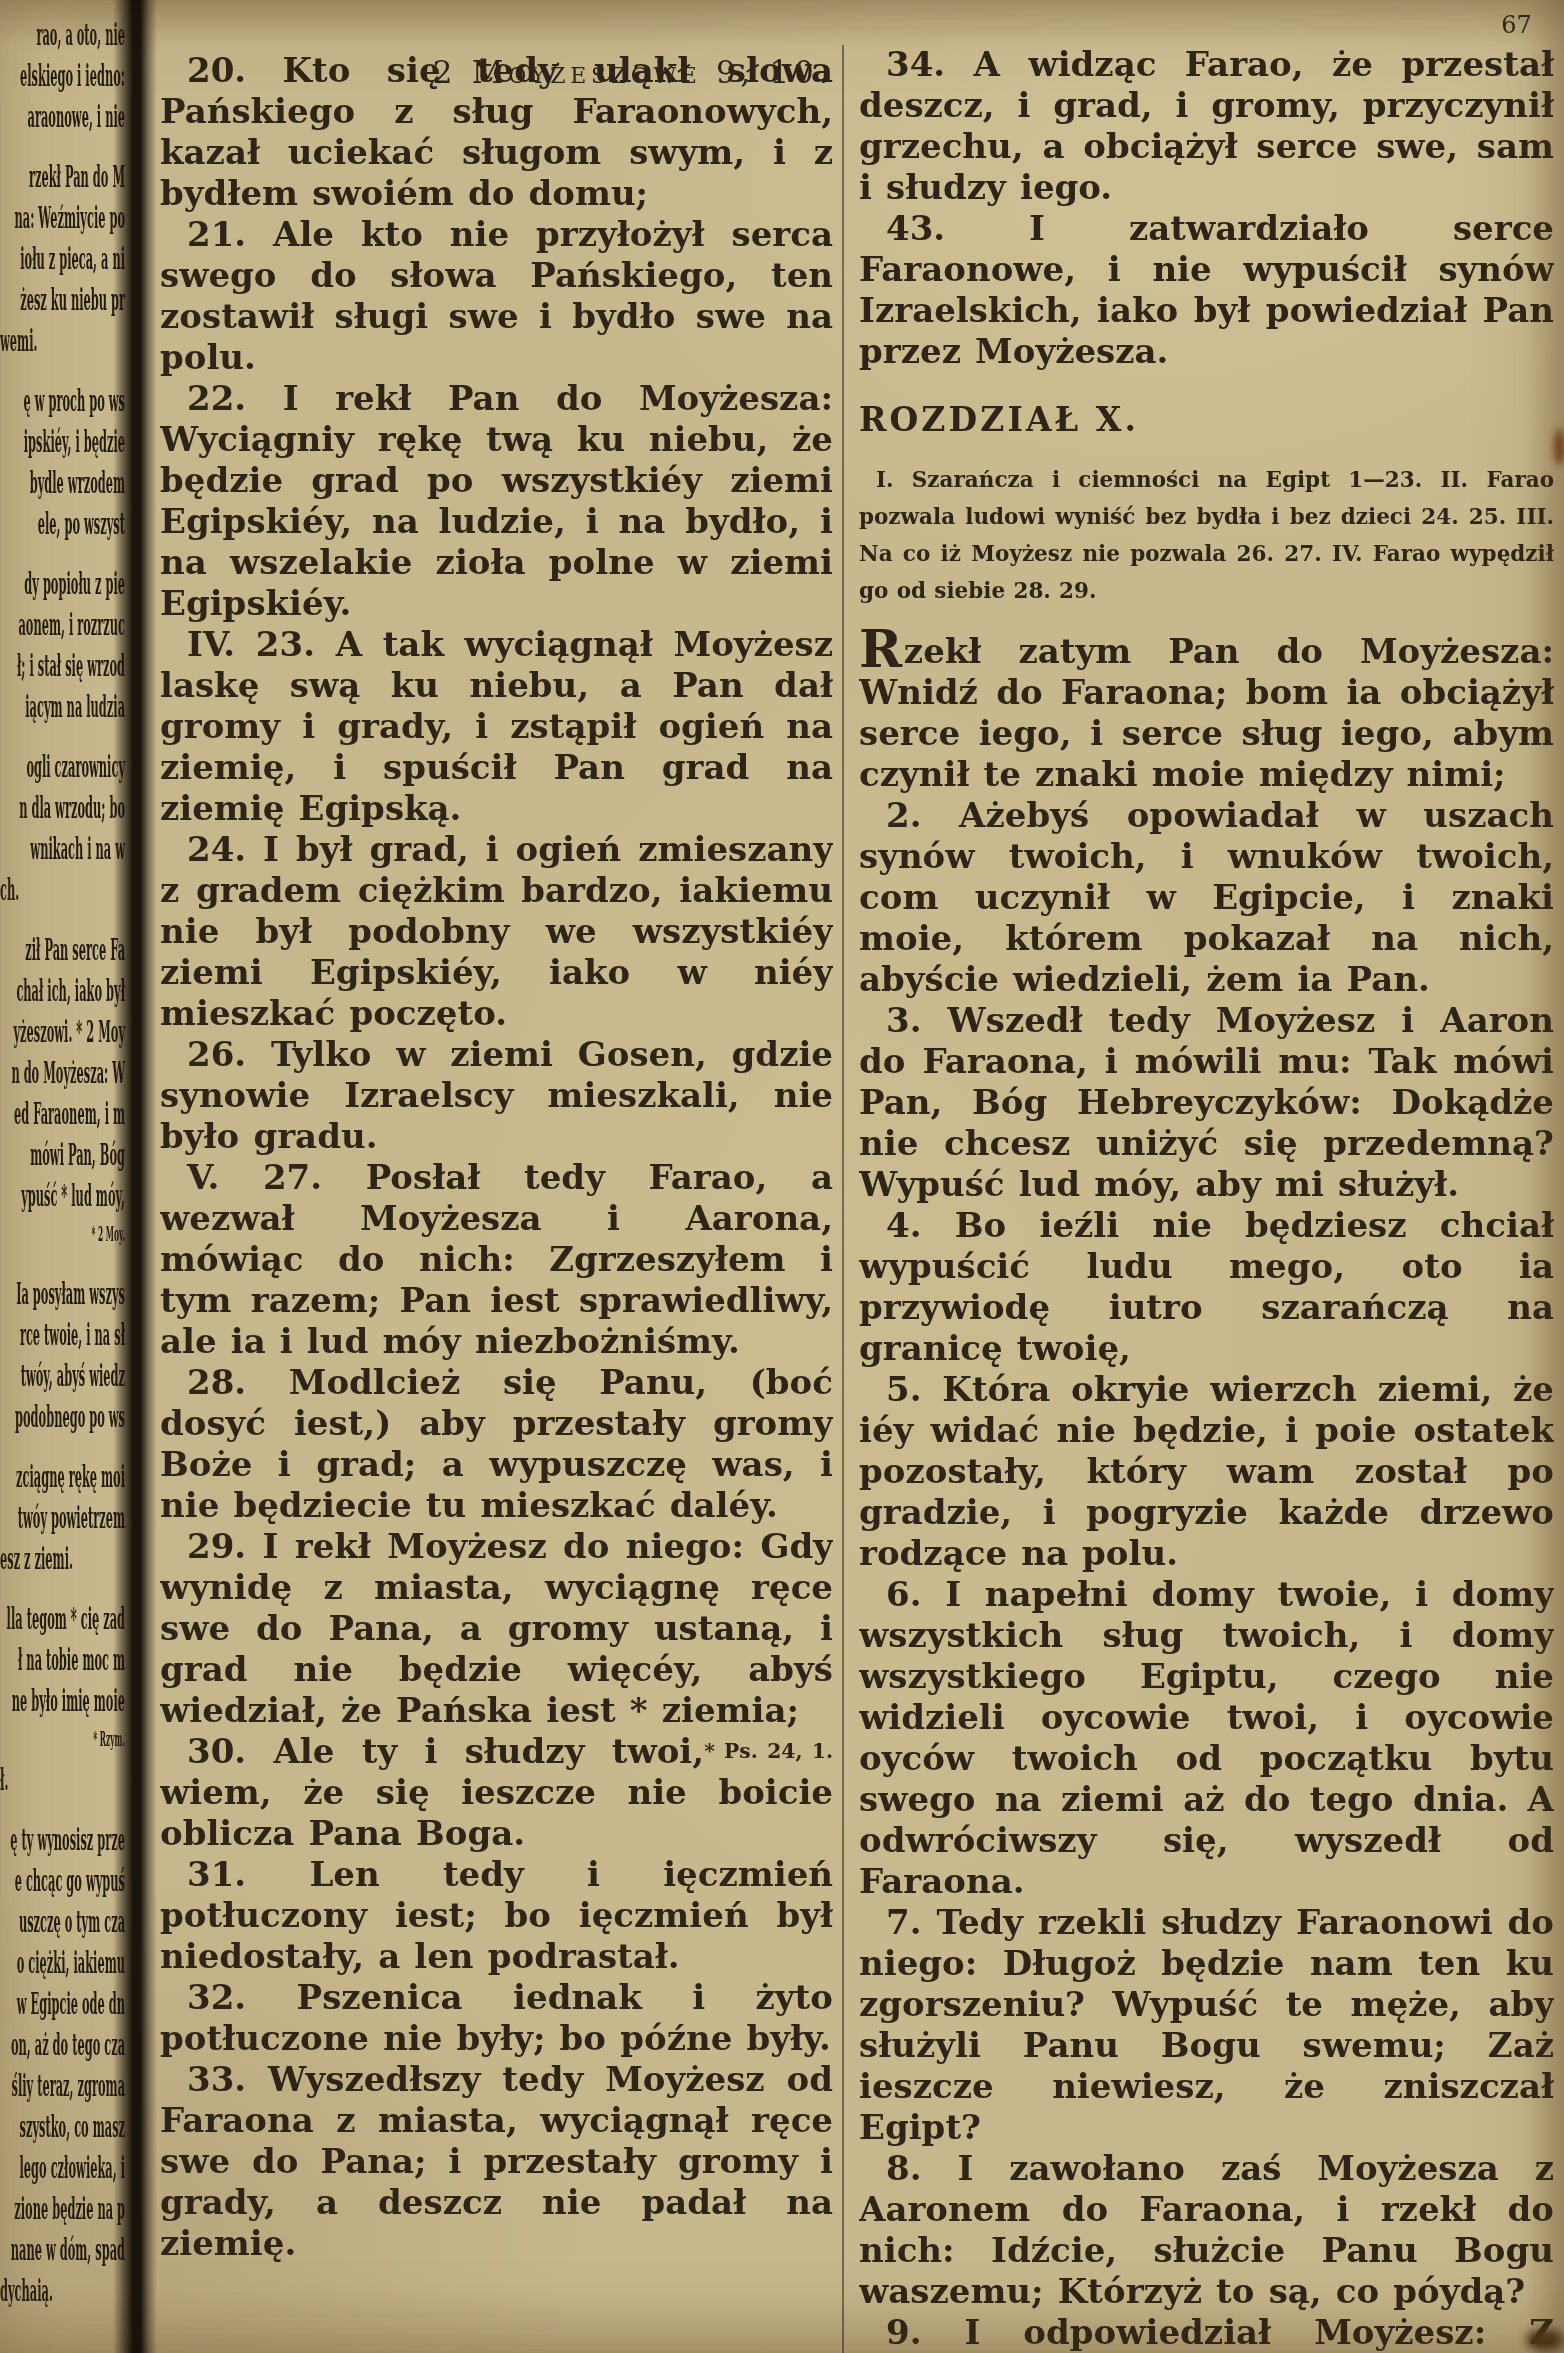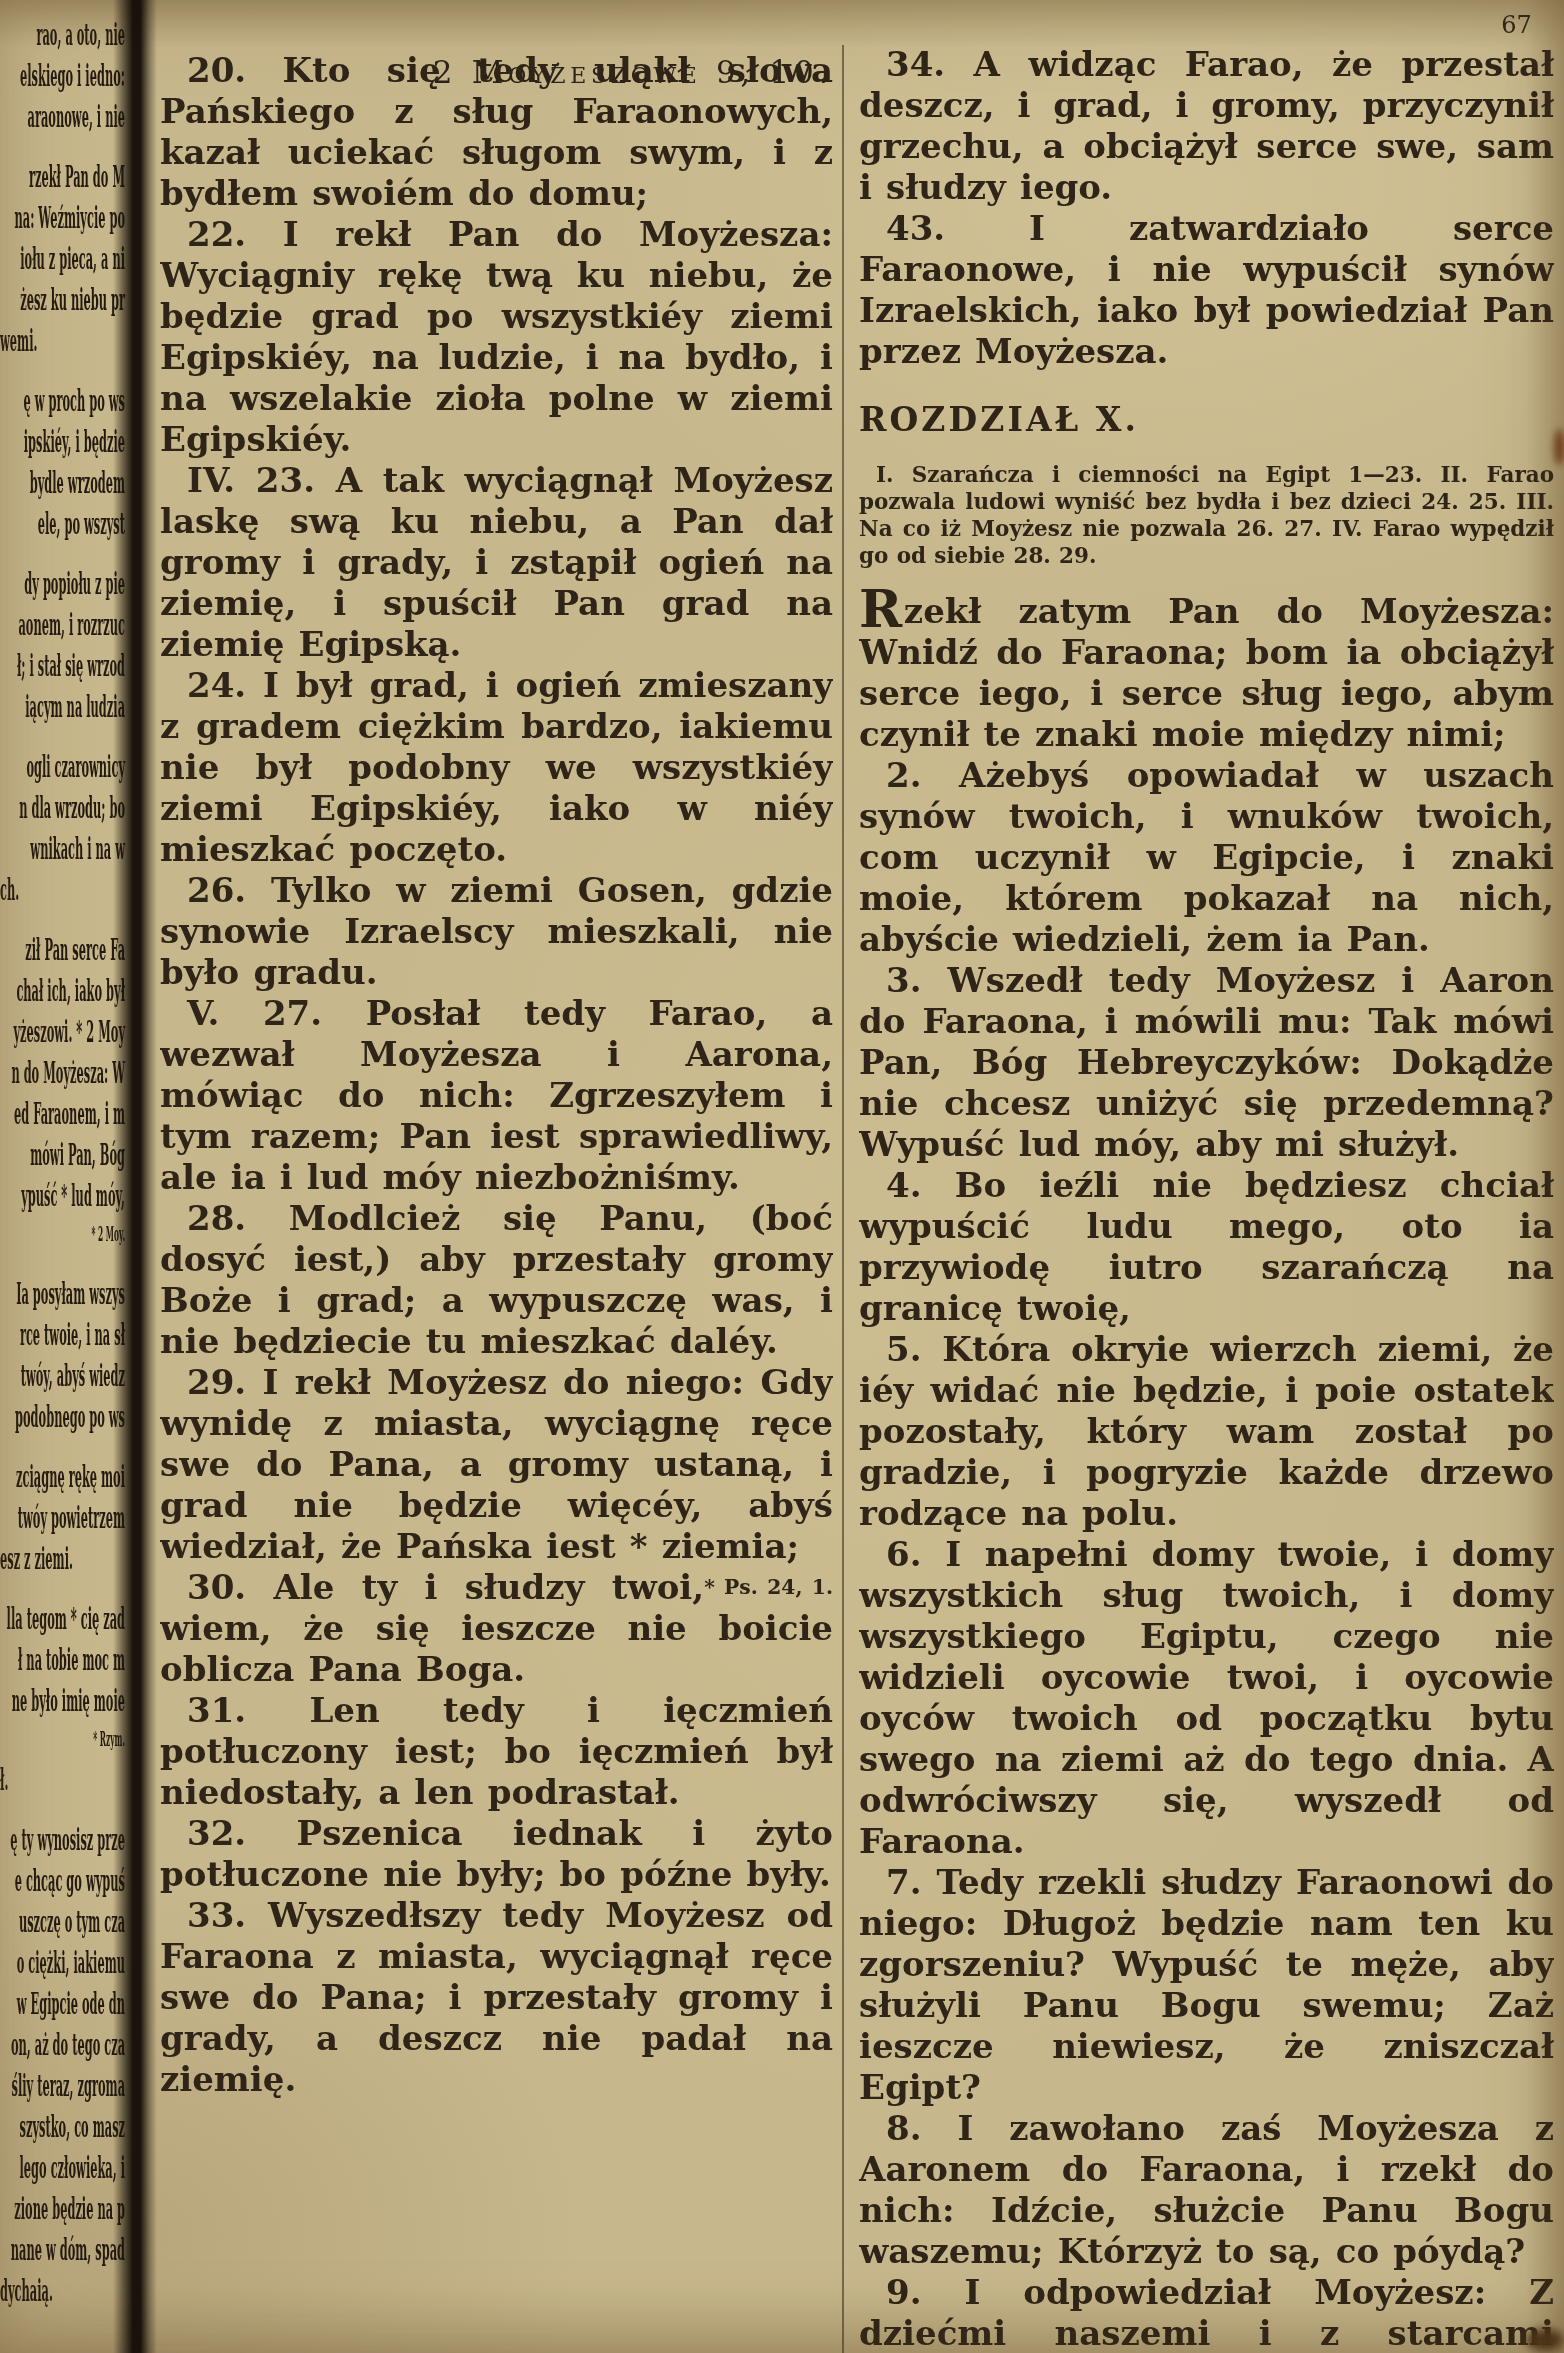--- a/index.html
+++ b/index.html
@@ -76,21 +76,21 @@
   .initial-cap {
     font-size:52px; line-height:31px; letter-spacing:1.6px; vertical-align:-3.9px;
   }
   .footnote-ref { float:right; font-size:20.3px; line-height:41px; text-indent:0; }
 
   .chapter-heading {
     text-align:left; font-size:33px; letter-spacing:3.1px;
     margin:28px 0 22px; text-indent:0;
   }
   .chapter-summary {
-    font-size:21.5px; line-height:27px; text-align:justify;
+    font-size:21.5px; line-height:37px; text-align:justify;
     text-indent:17px; margin:0 0 22px; word-spacing:0.8px;
   }
   .signature { text-align:center; font-size:31px; margin-top:1.6px; }
 
   .column-rule {
     position:absolute; left:842px; top:45px; width:1.6px; height:2308px;
     background:rgba(50,40,25,0.55);
   }
 
   
@@ -162,20 +162,21 @@
         <div class="lline ar">zione będzie na p</div>
         <div class="lline ar">nane w dóm, spad</div>
         <div class="lline al">dychaią.</div>
       </div>
   </div>
 
   <div class="gutter-shadow"></div>
 
   <div class="col-mid">
       <p class="verse">20. Kto się tedy uląkł słowa Pańskiego z sług Faraonowych, kazał uciekać sługom swym, i z bydłem swoiém do domu;</p>
+      <p class="verse">21. Ale kto nie przyłożył serca swego do słowa Pańskiego, ten zostawił sługi swe i bydło swe na polu.</p>
       <p class="verse">22. I rekł Pan do Moyżesza: Wyciągniy rękę twą ku niebu, że będzie grad po wszystkiéy ziemi Egipskiéy, na ludzie, i na bydło, i na wszelakie zioła polne w ziemi Egipskiéy.</p>
       <p class="verse">IV. 23. A tak wyciągnął Moyżesz laskę swą ku niebu, a Pan dał gromy i grady, i zstąpił ogień na ziemię, i spuścił Pan grad na ziemię Egipską.</p>
       <p class="verse">24. I był grad, i ogień zmieszany z gradem ciężkim bardzo, iakiemu nie był podobny we wszystkiéy ziemi Egipskiéy, iako w niéy mieszkać poczęto.</p>
       <p class="verse">26. Tylko w ziemi Gosen, gdzie synowie Izraelscy mieszkali, nie było gradu.</p>
       <p class="verse">V. 27. Posłał tedy Farao, a wezwał Moyżesza i Aarona, mówiąc do nich: Zgrzeszyłem i tym razem; Pan iest sprawiedliwy, ale ia i lud móy niezbożniśmy.</p>
       <p class="verse">28. Modlcież się Panu, (boć dosyć iest,) aby przestały gromy Boże i grad; a wypuszczę was, i nie będziecie tu mieszkać daléy.</p>
       <p class="verse">29. I rekł Moyżesz do niego: Gdy wynidę z miasta, wyciągnę ręce swe do Pana, a gromy ustaną, i grad nie będzie więcéy, abyś wiedział, że Pańska iest * ziemia;<span class="footnote-ref">* Ps. 24, 1.</span></p>
       <p class="verse">30. Ale ty i słudzy twoi, wiem, że się ieszcze nie boicie oblicza Pana Boga.</p>
       <p class="verse">31. Len tedy i ięczmień potłuczony iest; bo ięczmień był niedostały, a len podrastał.</p>
       <p class="verse">32. Pszenica iednak i żyto potłuczone nie były; bo późne były.</p>

